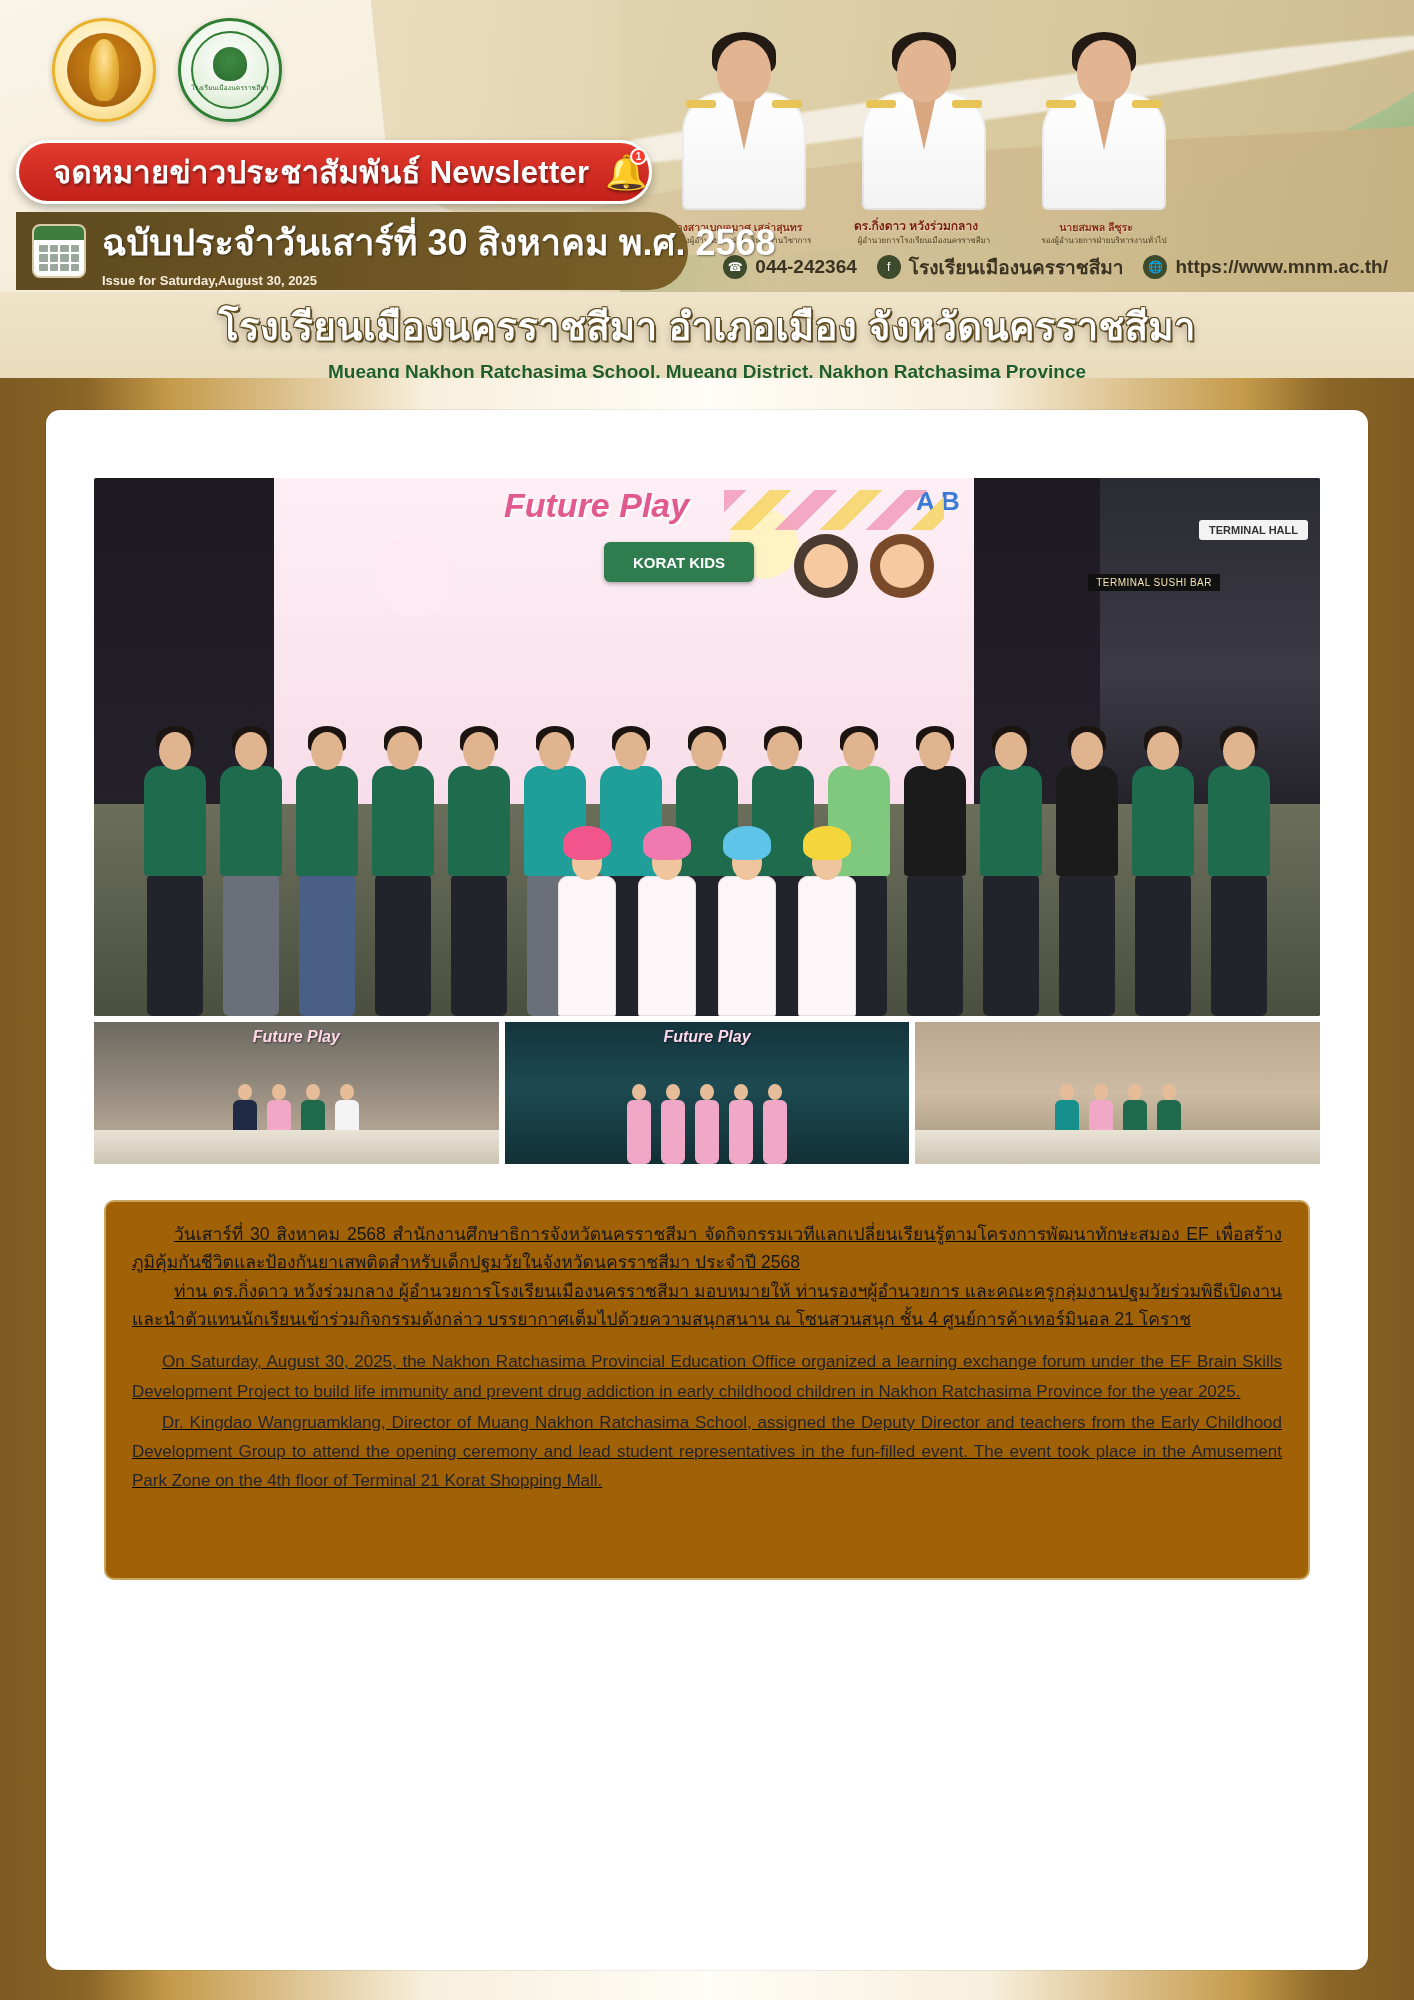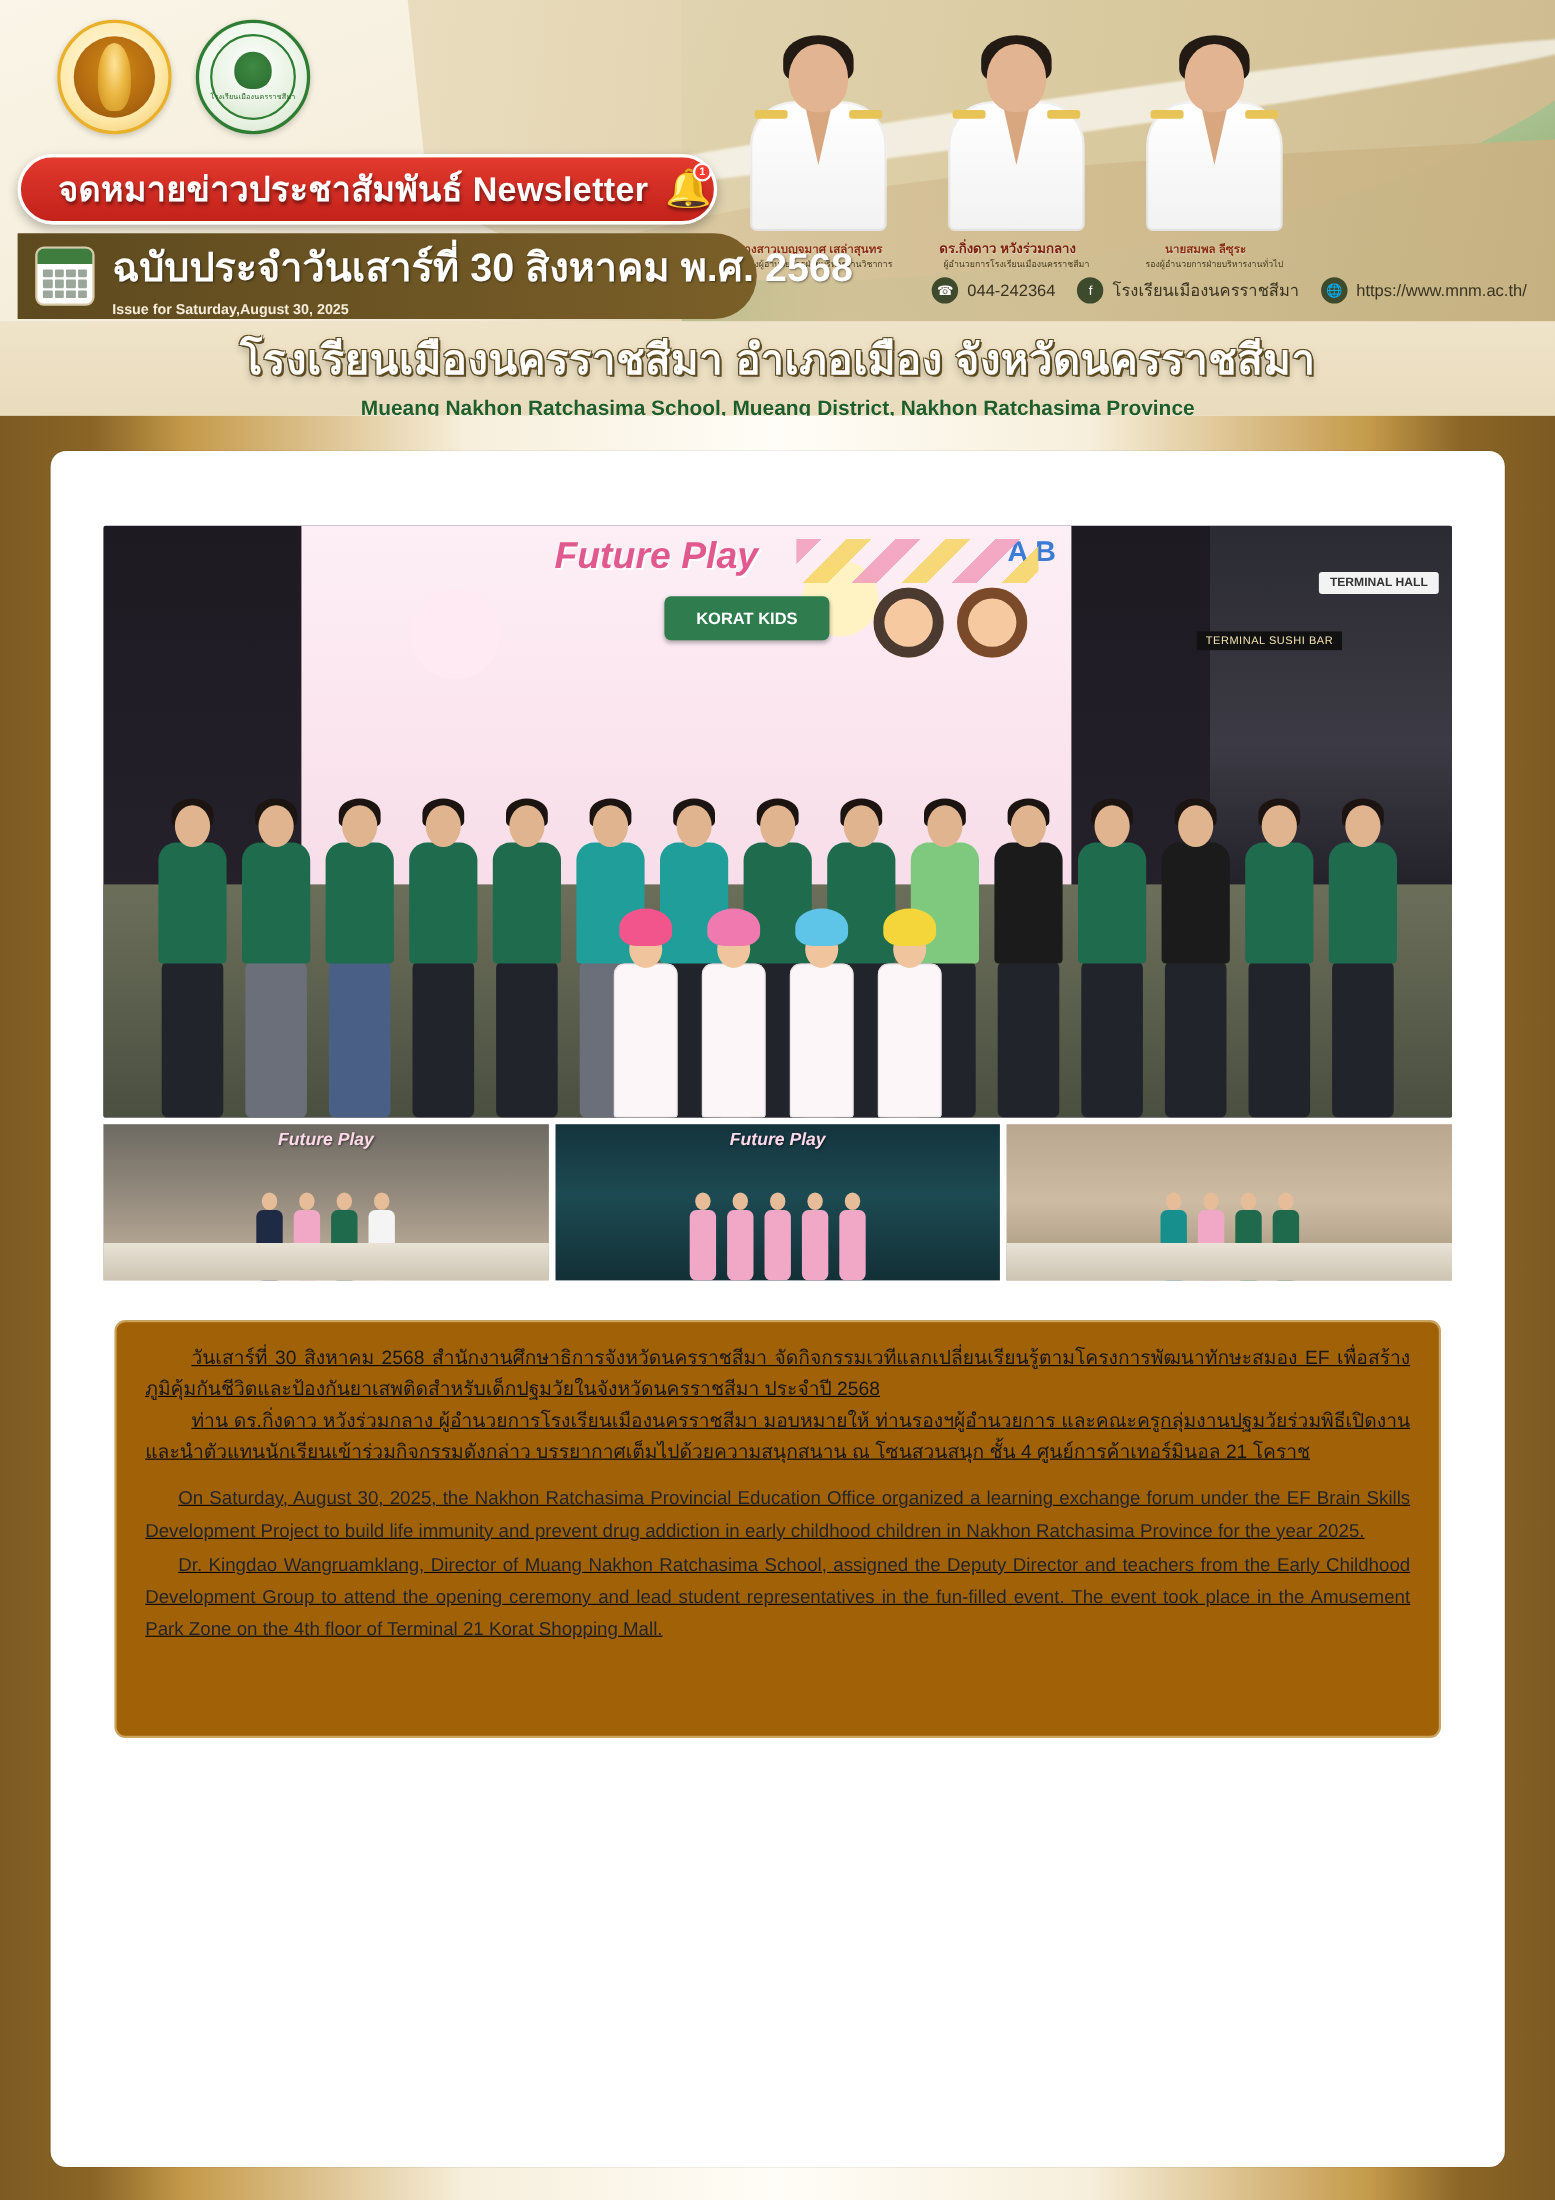--- a/index.html
+++ b/index.html
@@ -185,21 +185,21 @@
     display: flex; align-items: center; gap: 20px;
   }
   .contact-item { display: flex; align-items: center; gap: 8px; }
   .contact-item .ci {
     width: 24px; height: 24px; border-radius: 50%;
     background: #3d4a2b;
     color: #fff; font-size: 12px;
     display: flex; align-items: center; justify-content: center;
     flex: 0 0 auto;
   }
-  .contact-item .ct { font-size: 15px; color: #3a3322; font-weight: normal; white-space: nowrap; }
+  .contact-item .ct { font-size: 19px; color: #3a3322; font-weight: bold; white-space: nowrap; }
 
   
   .portraits {
     position: absolute; left: 660px; top: 16px;
     width: 740px; height: 230px;
     display: flex; align-items: flex-end; gap: 12px;
   }
   .person { position: relative; width: 168px; height: 216px; }
   .person .head {
     position: absolute; left: 50%; top: 10px; transform: translateX(-50%);

